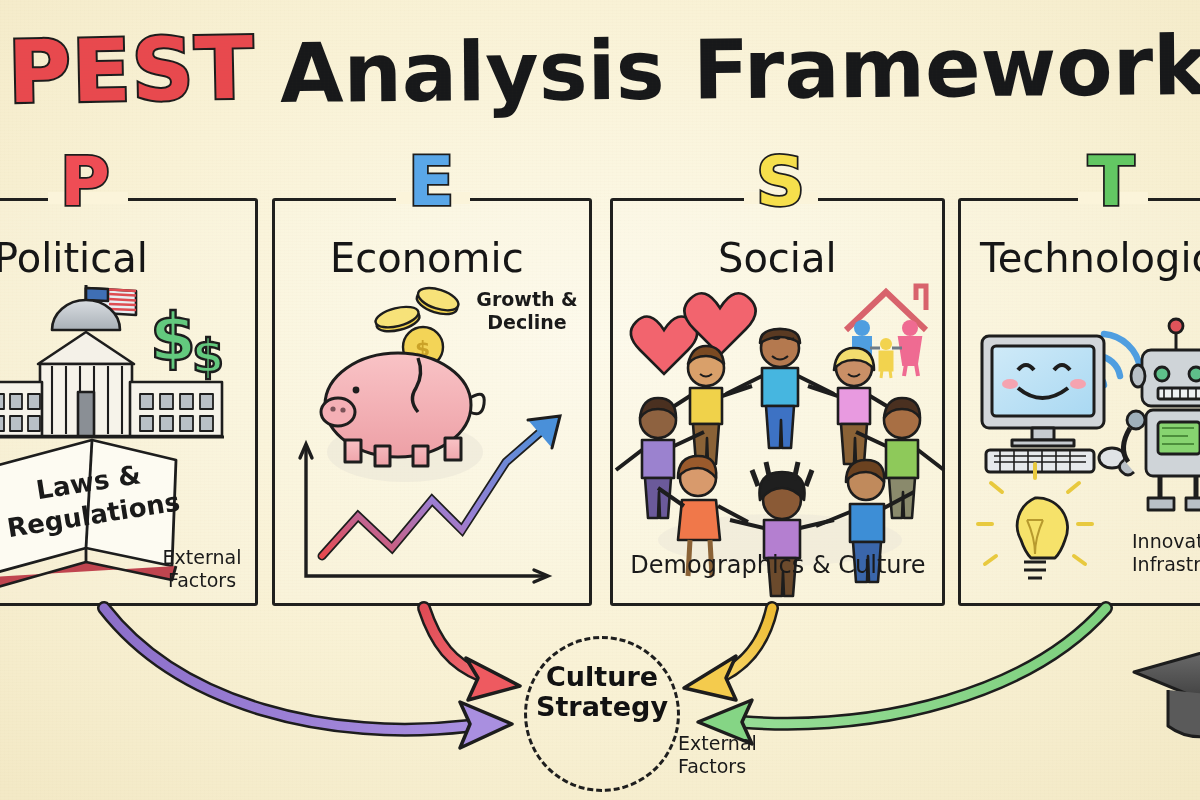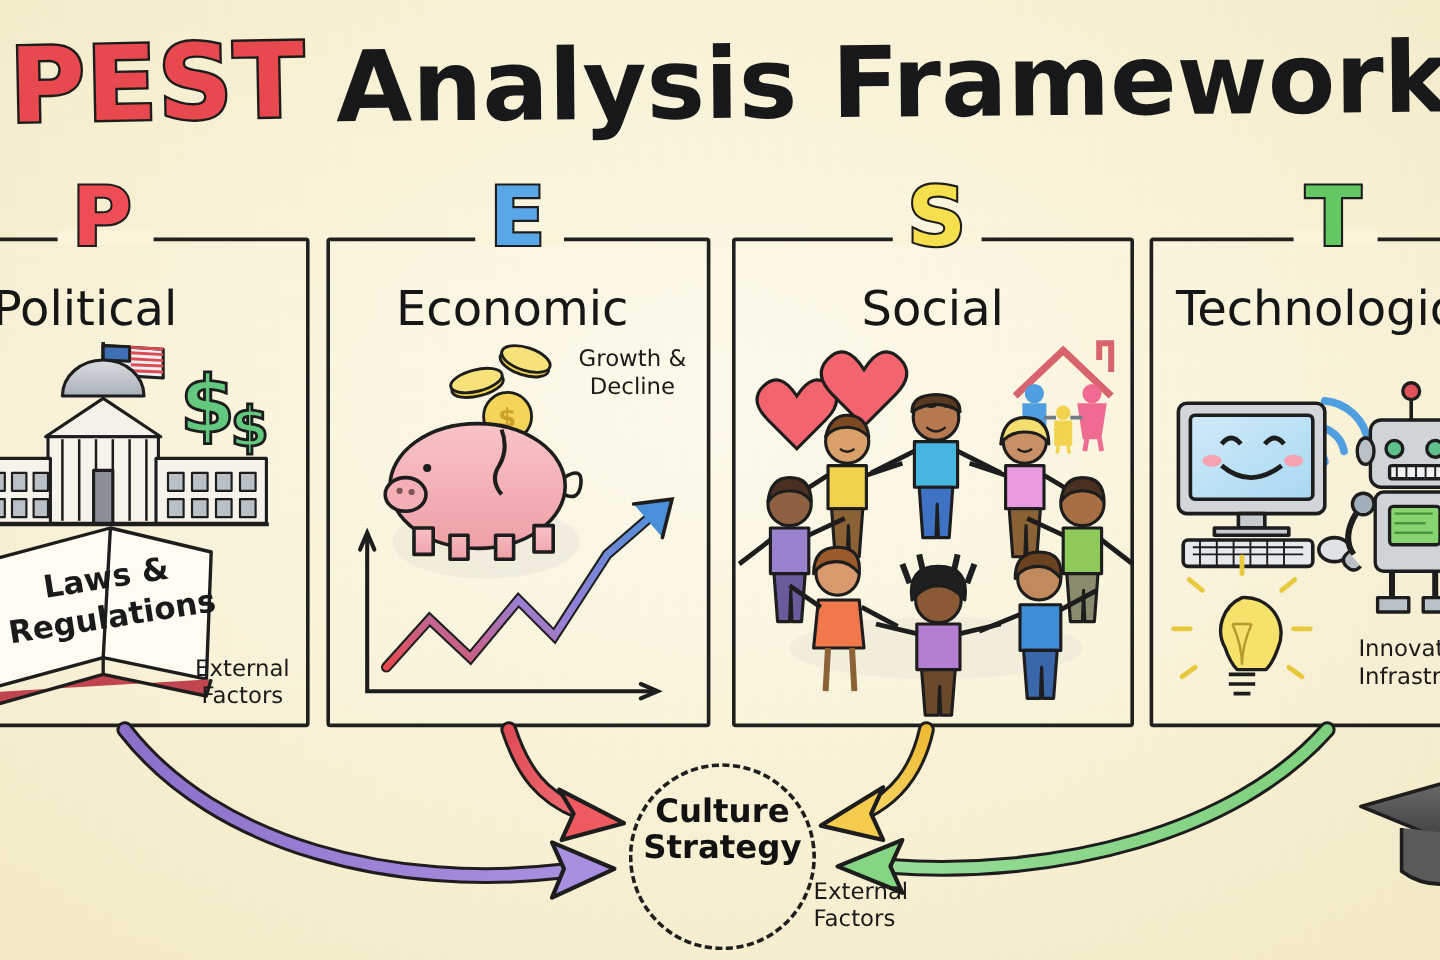--- a/index.html
+++ b/index.html
@@ -422,23 +422,24 @@
     </g>
   </svg>
 
   <span class="col-caption hand" style="left:-4px; top:466px; width:190px; font-size:26px; font-weight:700;
                transform:rotate(-9deg); line-height:1.25;">Laws &amp;
 Regulations</span>
 
   <span class="side-note" style="left:146px; top:546px; width:112px;">External
 Factors</span>
 
-  <span class="side-note" style="left:460px; top:288px; width:134px;">Growth &amp;
+  <span class="side-note" style="left:460px; top:288px; width:134px;font-weight:bold;">Growth &amp;
 Decline</span>
 
+  <span class="col-caption" style="left:610px; top:552px; width:336px; font-size:24px;">Demographics &amp; Culture</span>
 
   <span class="side-note" style="left:1132px; top:530px; width:150px; text-align:left;">Innovation &amp;
 Infrastructure</span>
 
   <svg id="arrows" viewBox="0 0 1200 800">
     <defs>
       <linearGradient id="gPurple" x1="0" y1="0" x2="1" y2="0">
         <stop offset="0%" stop-color="#8c6fc9"></stop>
           <stop offset="100%" stop-color="#a98fe0"></stop>
       </linearGradient>

